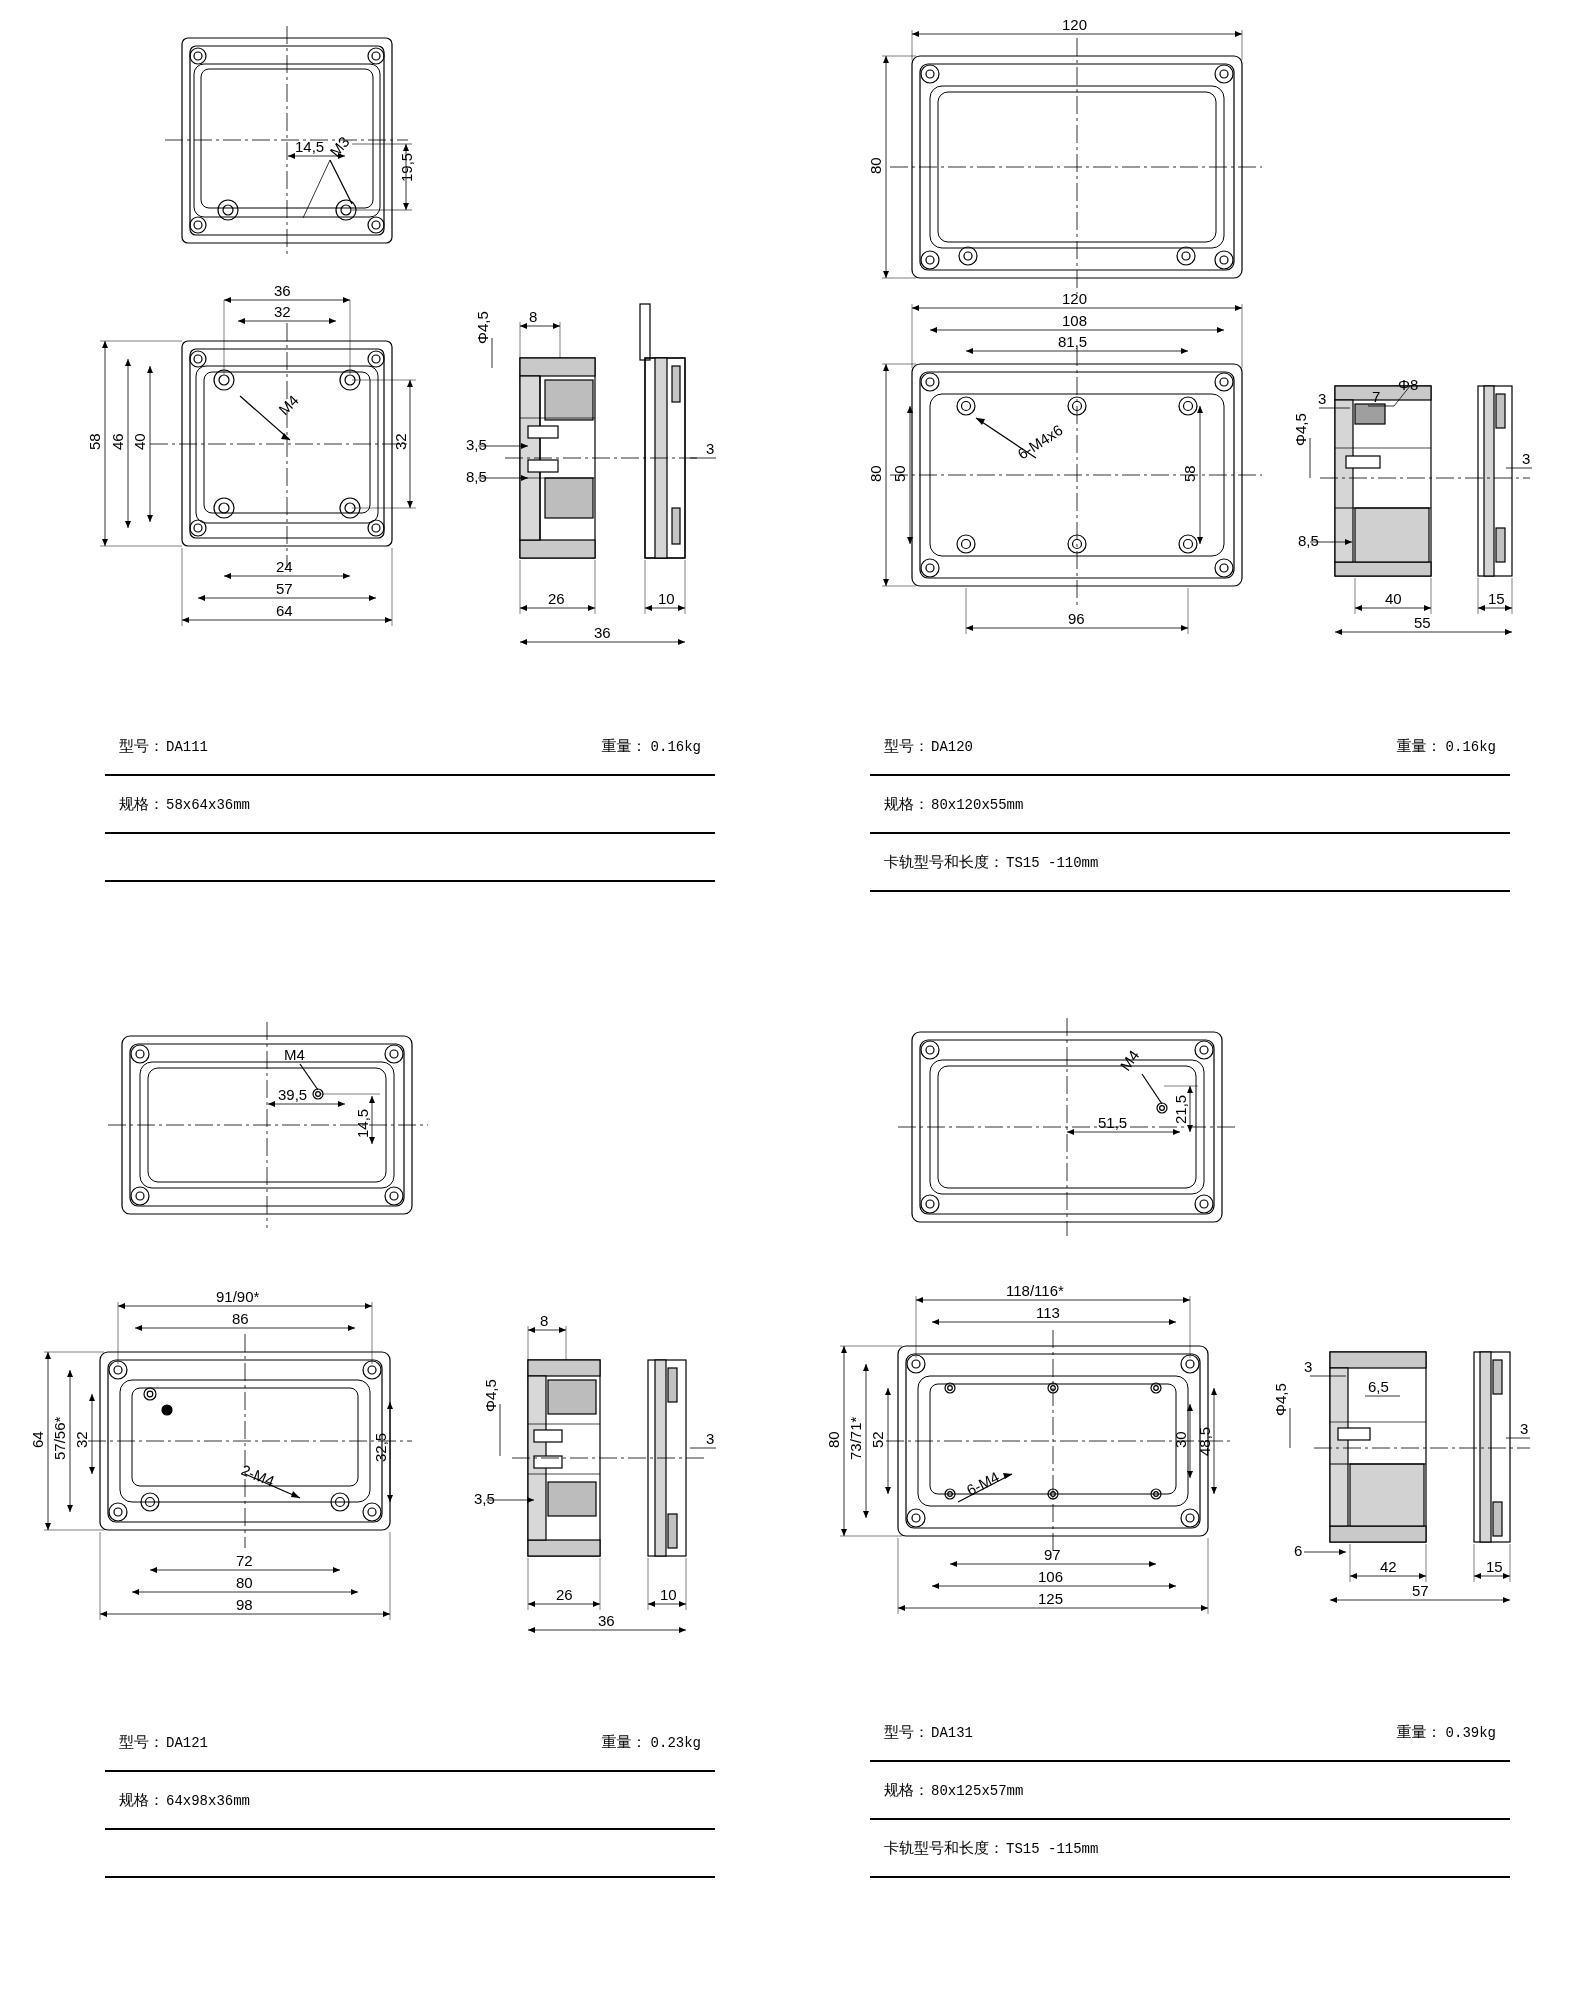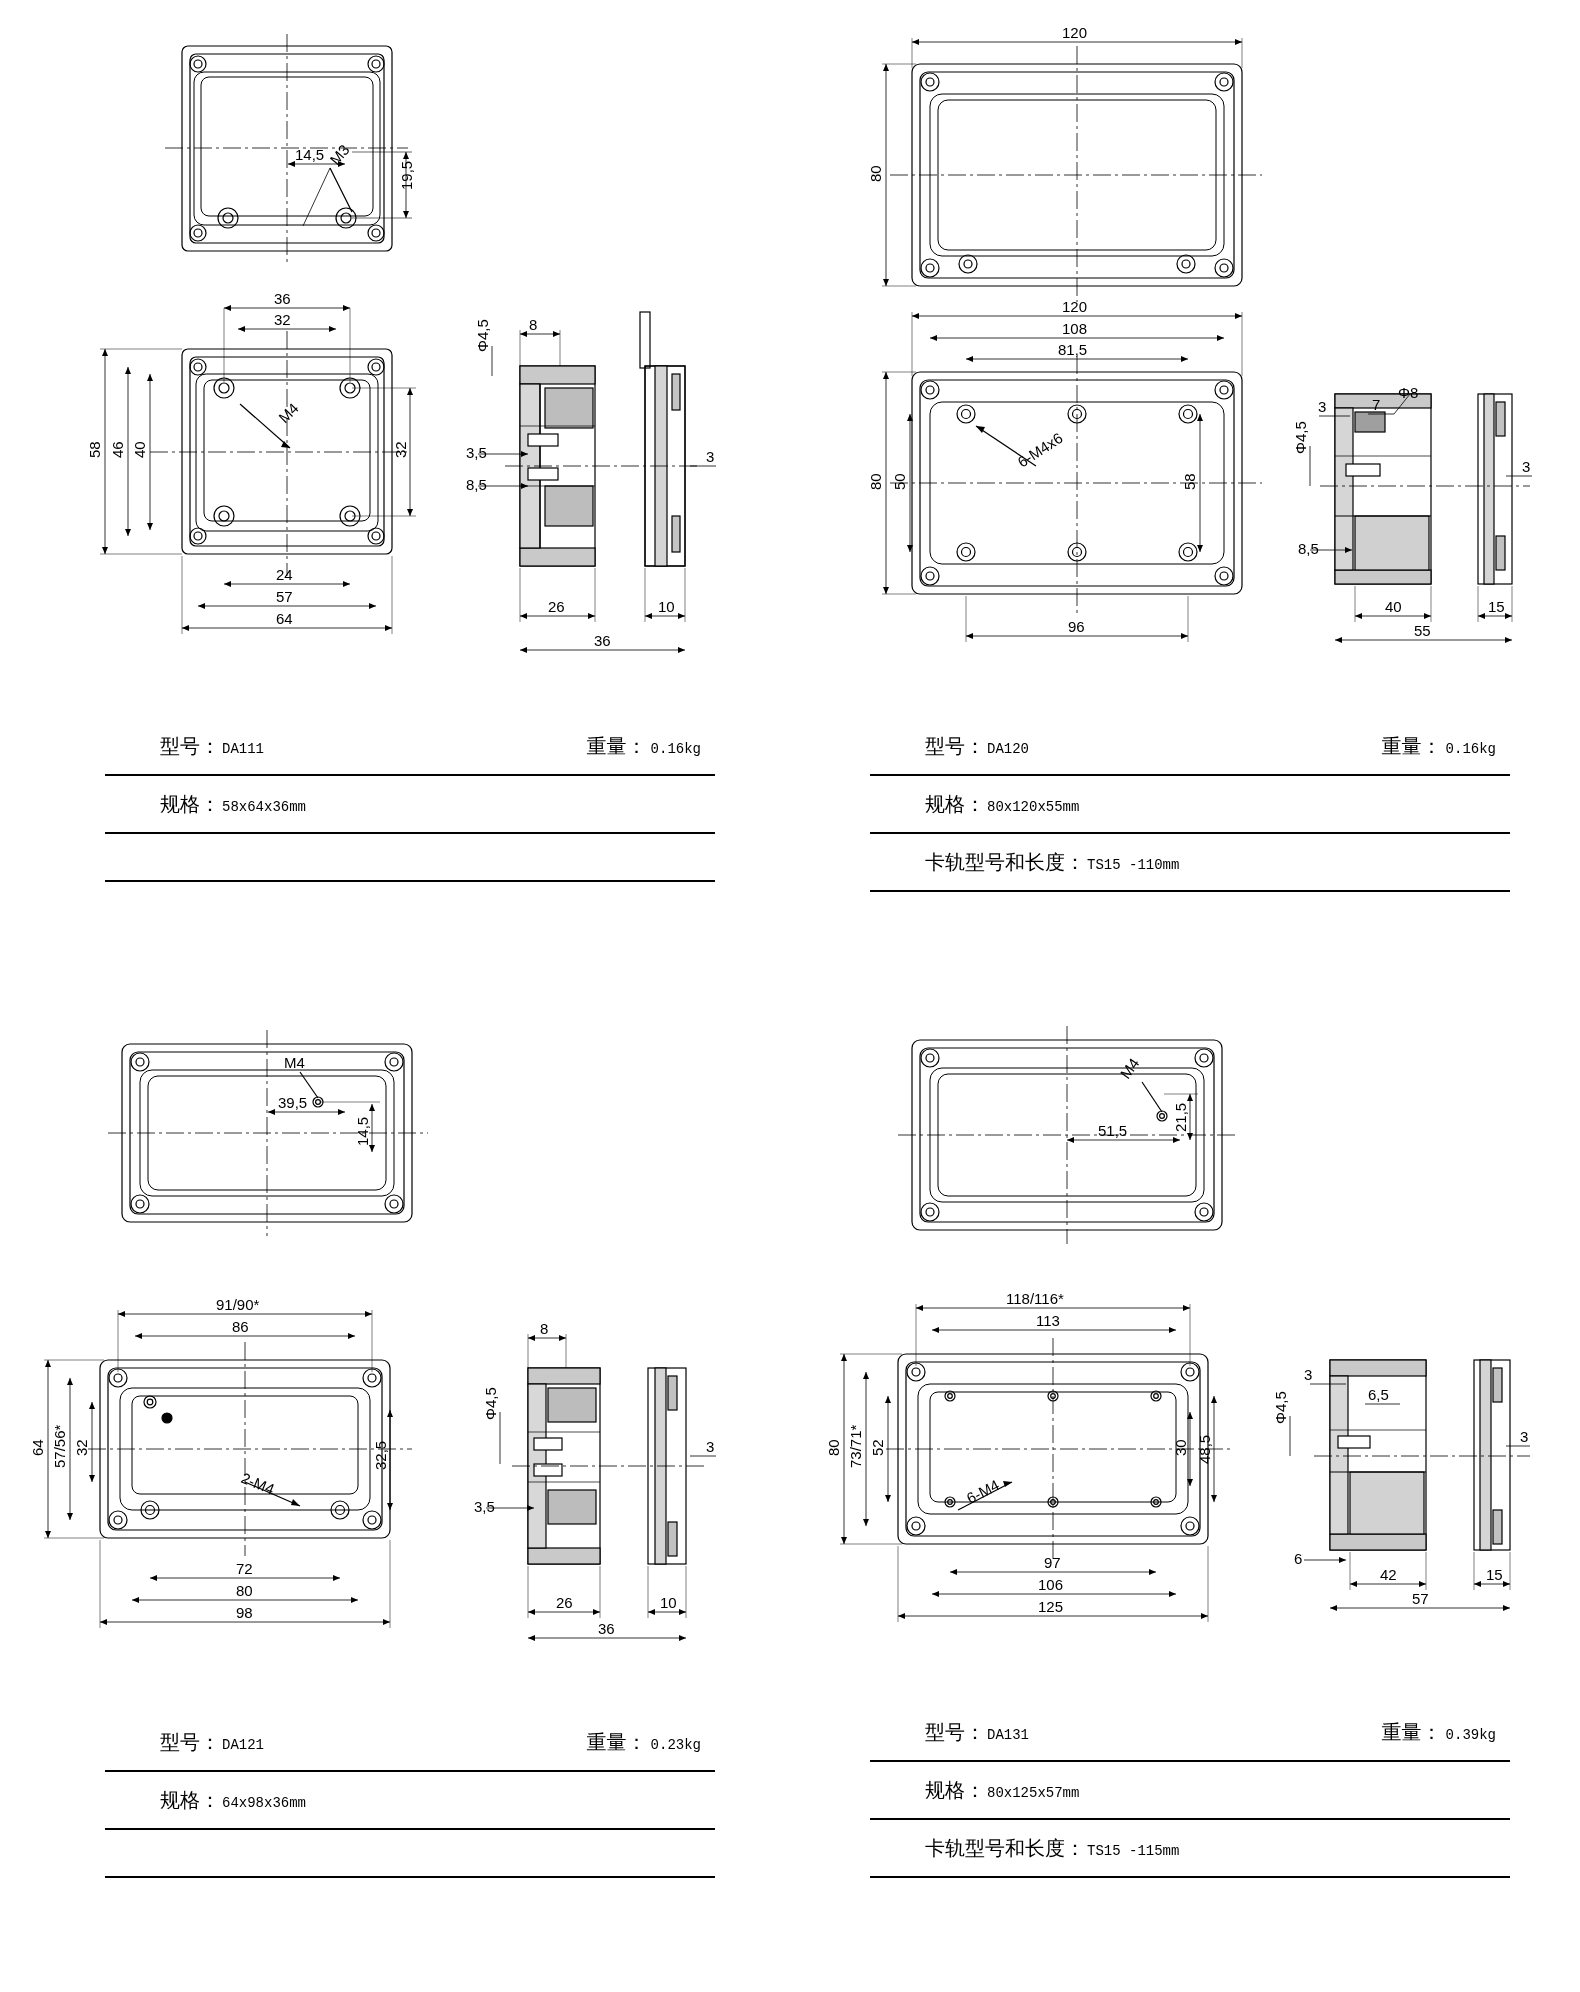--- a/index.html
+++ b/index.html
@@ -25,21 +25,21 @@
     width: 790px;
     height: 996px;
   }
   .q1 { left: 0;   top: 0; }
   .q2 { left: 790px; top: 0; }
   .q3 { left: 0;   top: 996px; }
   .q4 { left: 790px; top: 996px; }
 
   .draw {
     position: absolute;
-    left: 0; top: 16px;
+    left: 0; top: 8px;
     width: 790px;
     height: 720px;
   }
   .draw svg { display: block; }
 
   
   .spec {
     position: absolute;
     left: 105px;
     width: 610px;
@@ -50,21 +50,21 @@
     display: flex;
     align-items: center;
     justify-content: space-between;
     height: 58px;
     border-bottom: 2px solid #000;
     padding: 0 14px;
     box-sizing: border-box;
   }
   .spec-left { display: flex; align-items: baseline; gap: 2px; }
   .spec-right { display: flex; align-items: baseline; gap: 4px; }
-  .lbl { font-family: Liberation Serif, serif; font-size: 20px; margin-left: 41px; }
+  .lbl { font-family: Liberation Serif, serif; font-size: 15px; }
   .val { font-family: Liberation Mono, monospace; font-size: 14px; }
   .spacer-row { height: 46px; border-bottom: 2px solid #000; }
 
   
   text {
     font-family: "Liberation Sans", sans-serif;
     font-size: 15px;
     fill: #000;
   }
   .dimtxt { font-size: 15px; }

